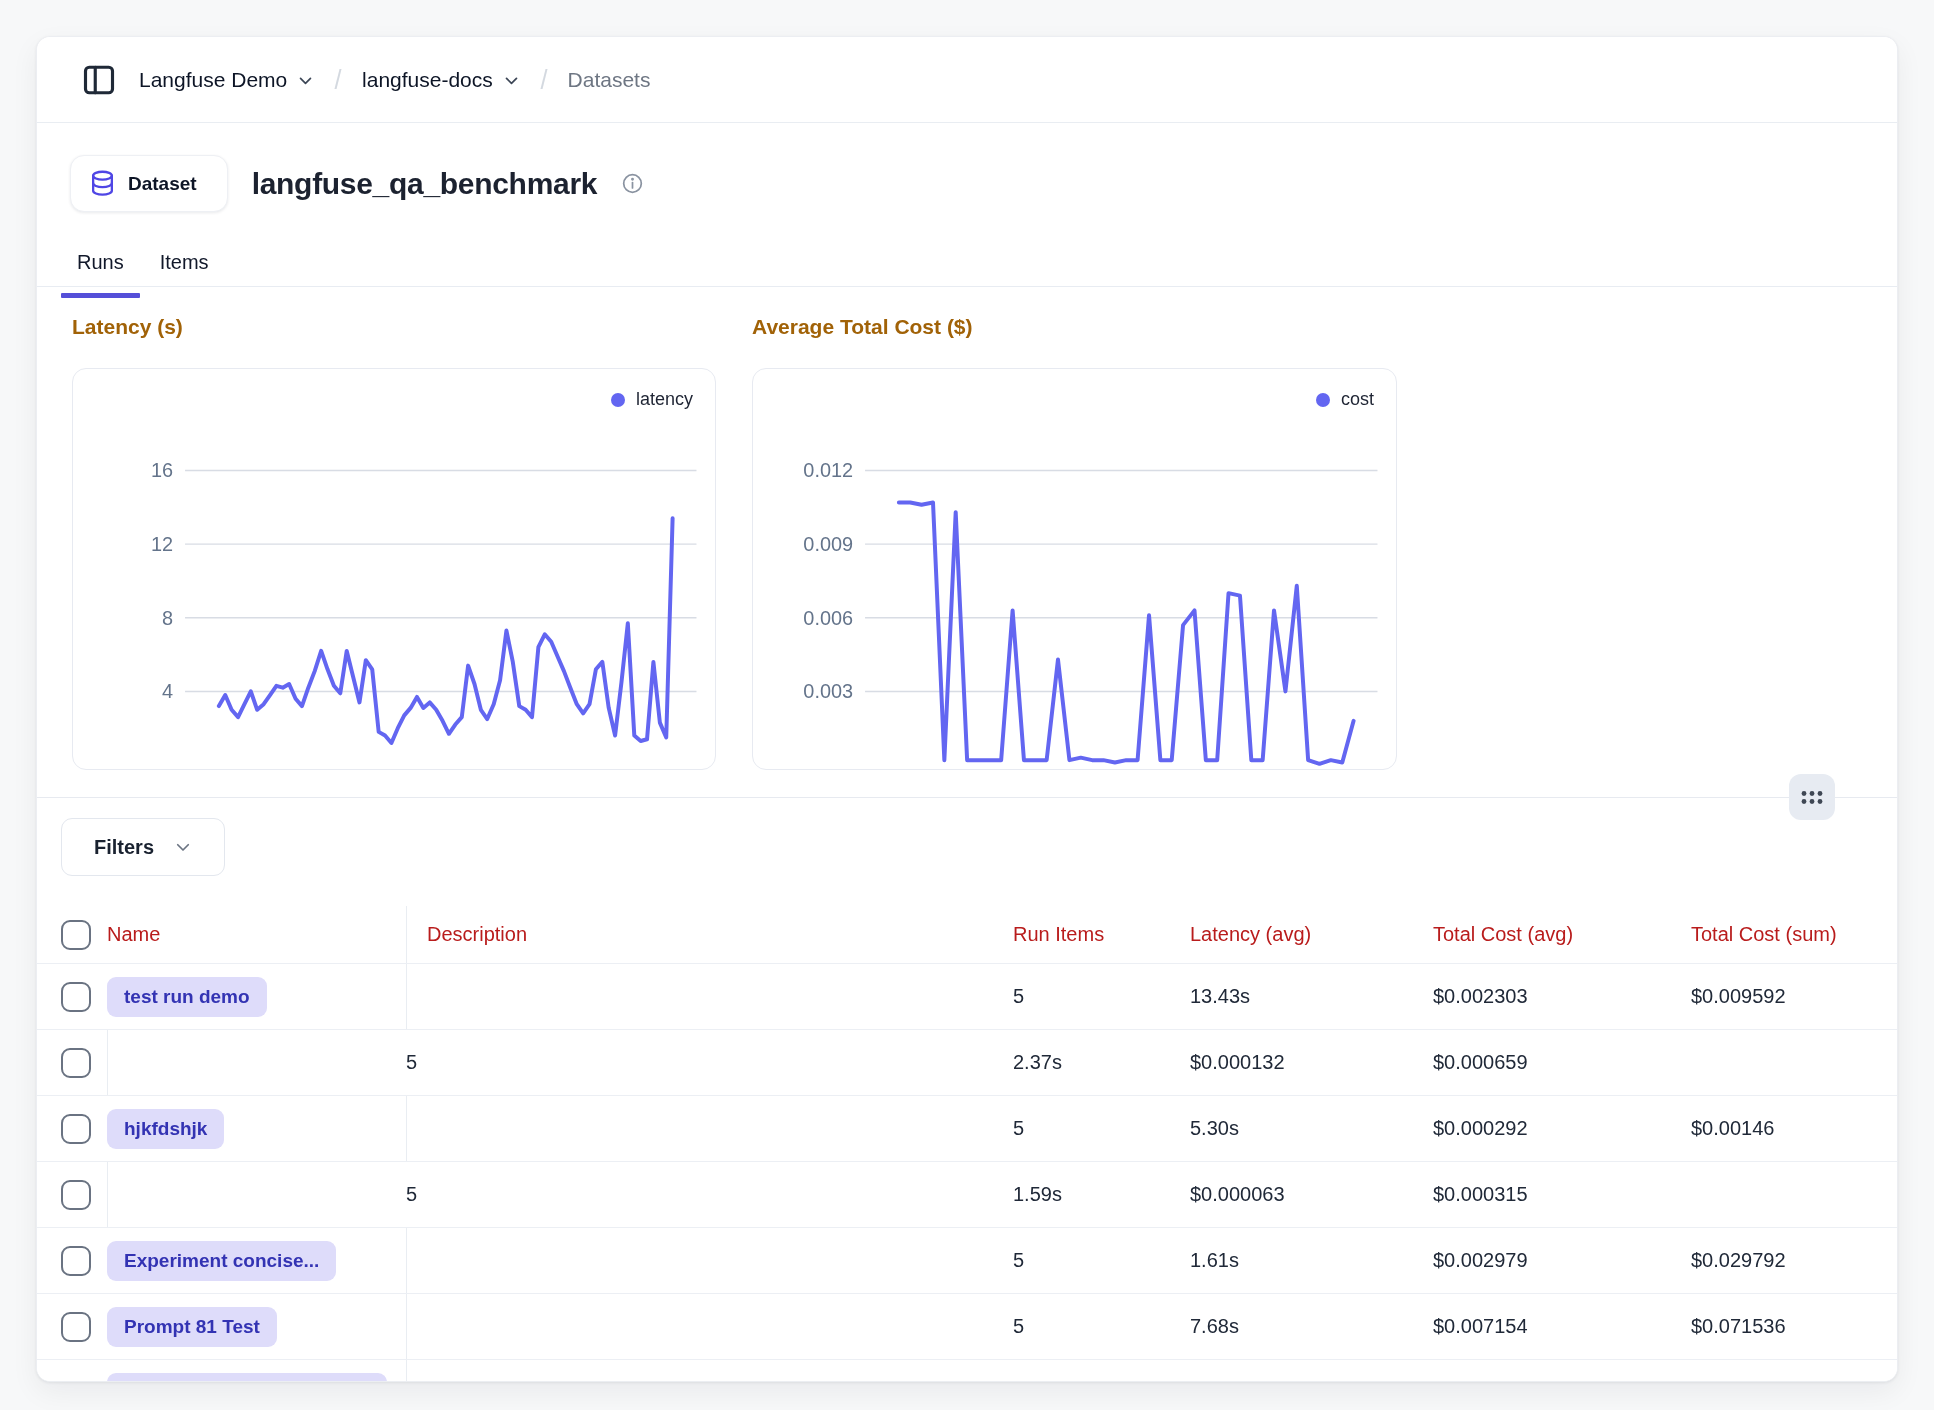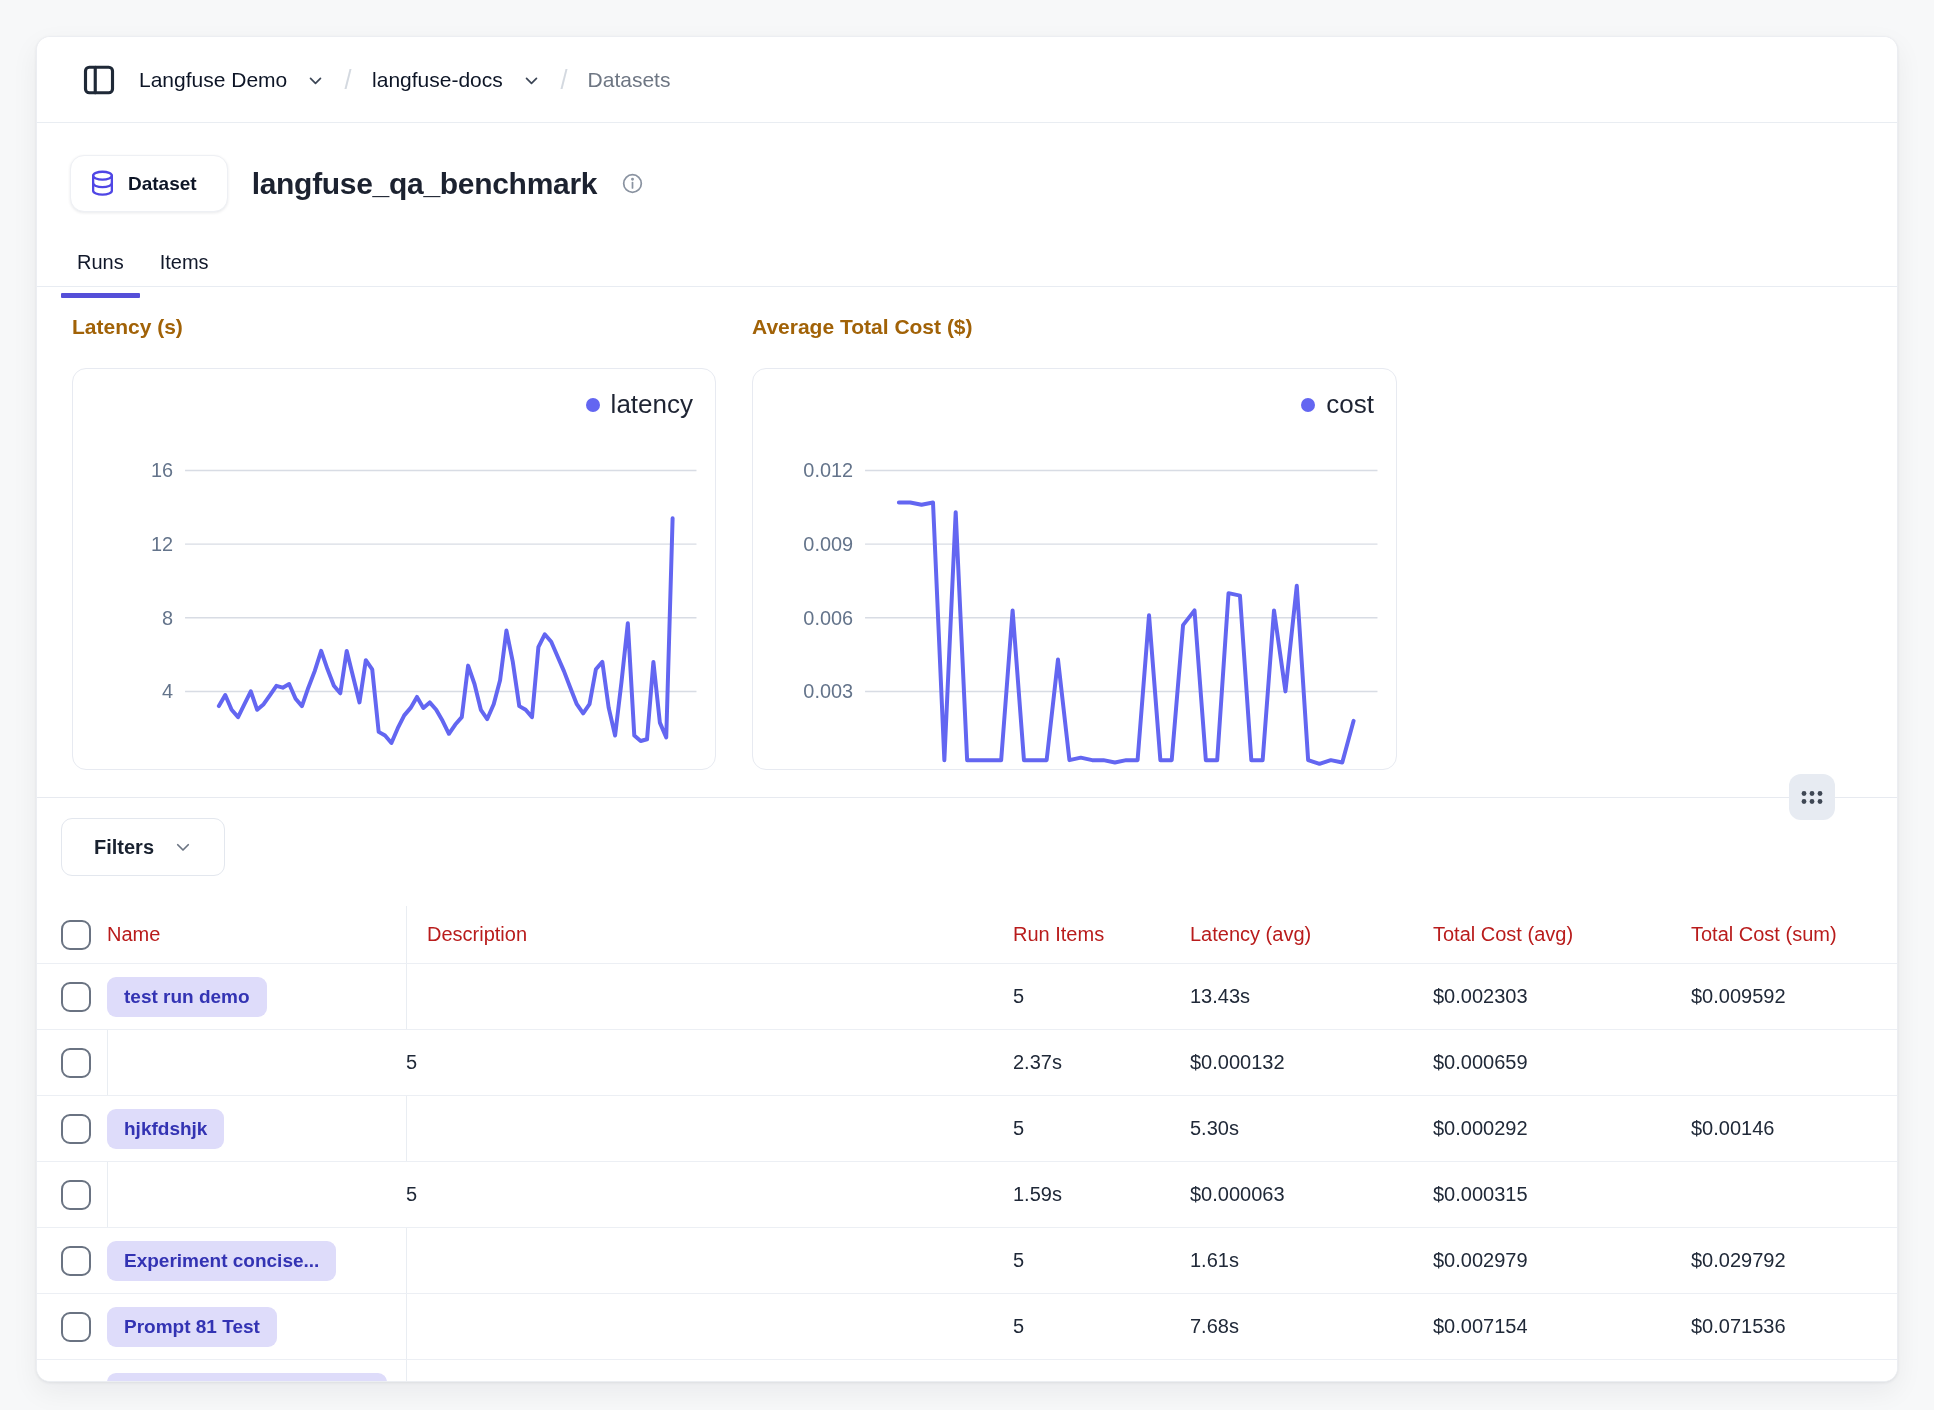--- a/index.html
+++ b/index.html
@@ -5,21 +5,21 @@
   * { margin:0; padding:0; box-sizing:border-box; }
   html,body { width:1934px; height:1410px; background:#f7f8f9; overflow:hidden;
     font-family:"Liberation Sans","DejaVu Sans",sans-serif; }
   .card { position:absolute; left:36px; top:36px; width:1862px; height:1346px;
     background:#fff; border:1px solid #eceef2; border-radius:14px; overflow:hidden;
     box-shadow:0 1px 3px rgba(16,24,40,.07), 0 10px 28px rgba(16,24,40,.06); }
 
   
   .topbar { position:absolute; left:0; top:0; width:100%; height:86px; display:flex;
     align-items:center; padding-left:42px; gap:20px; border-bottom:1px solid #e9edf2; background:#fff; }
-  .crumb { display:flex; align-items:center; gap:20px; font-size:21px; font-weight:500; color:#0d1526; cursor:pointer; }
+  .crumb { display:flex; align-items:center; gap:10px; font-size:21px; font-weight:500; color:#0d1526; cursor:pointer; }
   .crumb .chev { margin-top:2px; }
   .slash { color:#d4d9e0; font-size:28px; font-weight:300; transform:scaleX(.9); }
   .crumb-muted { font-size:21px; color:#6e7683; font-weight:400; }
   .panel-btn { width:40px; height:40px; display:flex; align-items:center; justify-content:center; border-radius:8px; cursor:pointer; }
 
   
   .ds-row { position:absolute; left:33px; top:118px; display:flex; align-items:center; gap:24px; }
   .ds-pill { display:flex; align-items:center; gap:12px; background:#fff; border:1px solid #eef0f4;
     border-radius:14px; padding:14px 30px 14px 18px; box-shadow:0 1px 3px rgba(16,24,40,.09); }
   .ds-pill span { font-size:19px; font-weight:700; color:#0d1526; }
@@ -29,21 +29,21 @@
   .tabs-border { position:absolute; left:0; top:249px; width:100%; height:1px; background:#e8ecf2; }
   .tabs { position:absolute; left:24px; top:204px; display:flex; gap:4px;align-items:flex-end; }
   .tab { position:relative; padding:10px 16px 22px 16px; font-size:20px; color:#11182a; cursor:pointer; font-weight:500; }
   .tab.active:after { content:""; position:absolute; left:0; right:0; bottom:-2px; height:5px; background:var(--underline,#554fd8); border-radius:1px; }
 
   
   .chart-title { position:absolute; top:278px; font-size:21px; font-weight:600; color:#a16207; }
   .chart-card { position:absolute; top:331px; width:644px; height:402px; border:1.5px solid #e7eaf1; border-radius:14px; background:#fff; }
   .legend { position:absolute; top:20px; right:22px; display:flex; align-items:center; gap:11px; }
   .legend .dot { width:14px; height:14px; border-radius:50%; background:var(--accent,#6366f1); }
-  .legend .lab { font-size:26px; color:#1e2433; }
+  .legend .lab { font-size:18px; color:#1e2433; }
   .chart-card svg { position:absolute; inset:0; width:100%; height:100%; }
 
   
   .mid-divider { position:absolute; left:0; top:760px; width:100%; height:1px; background:#e7eaf0; }
   .drag-handle { position:absolute; left:1752px; top:737px; width:46px; height:46px; background:#e7ebf2;
     border-radius:12px; display:flex; align-items:center; justify-content:center; cursor:grab; }
 
   
   .filters-btn { position:absolute; left:24px; top:781px; width:164px; height:58px; border:1px solid #e3e7ee;
     border-radius:11px; background:#fff; display:flex; align-items:center; justify-content:center; gap:20px; cursor:pointer; }

